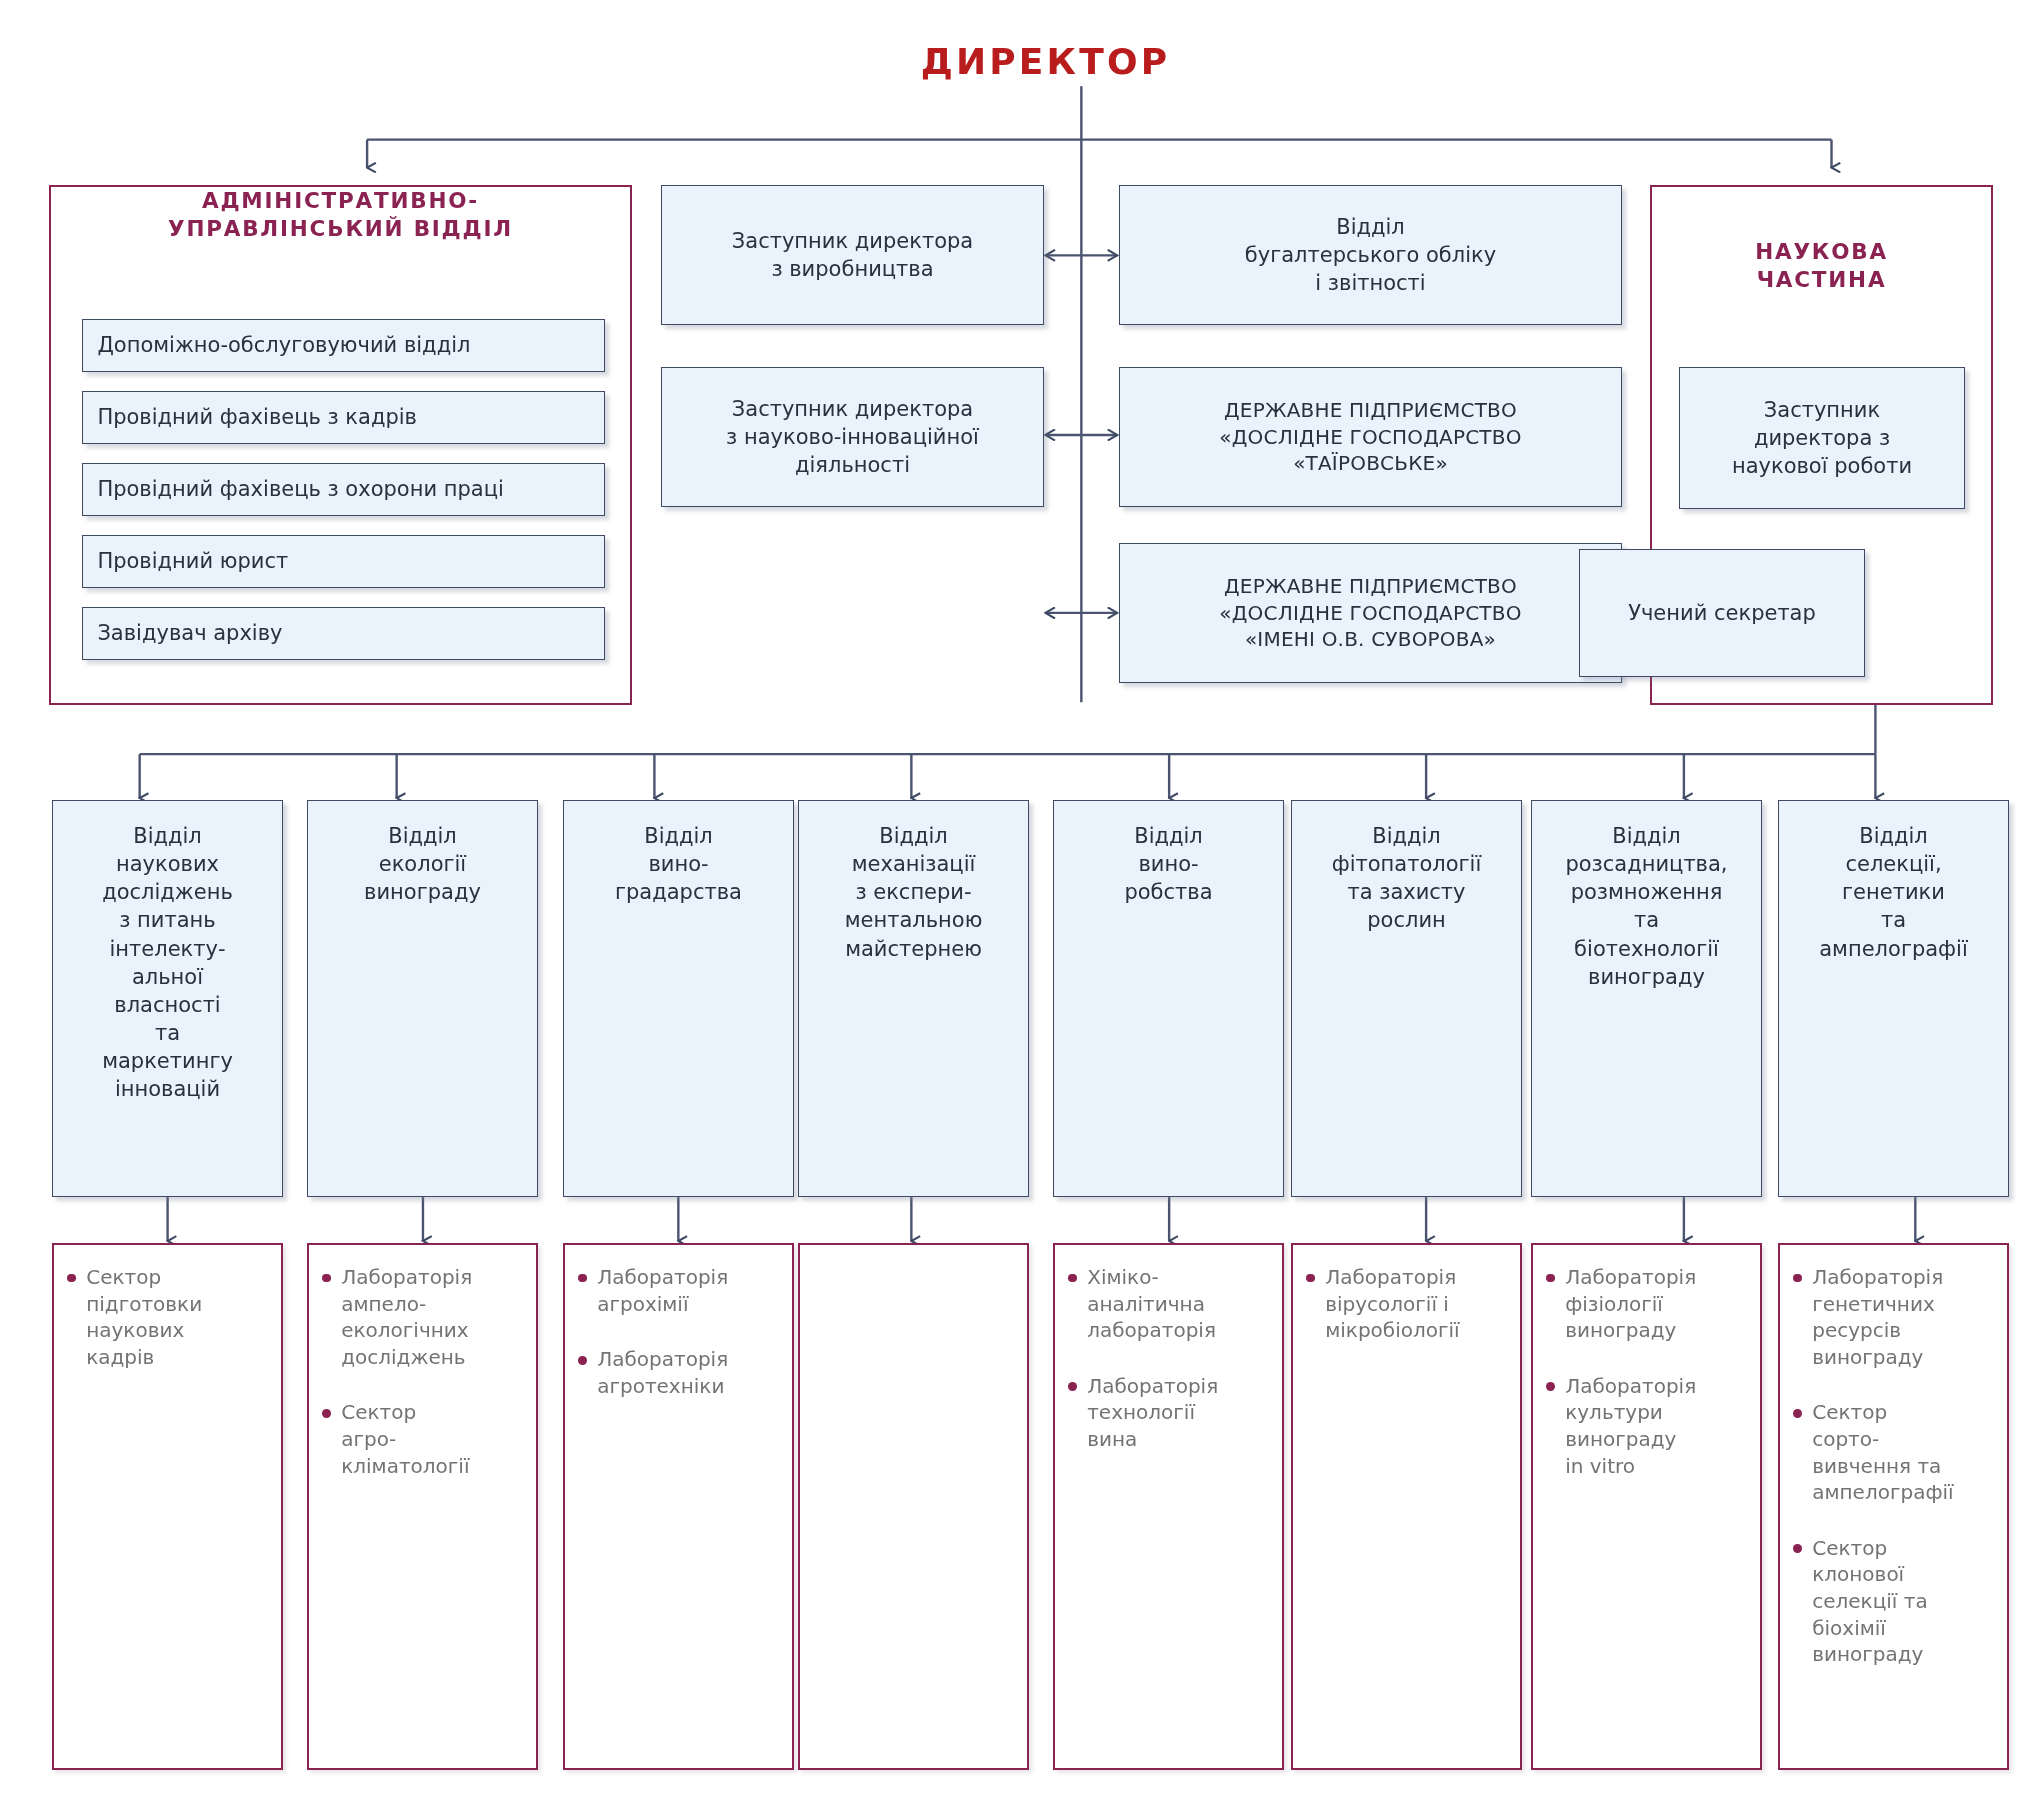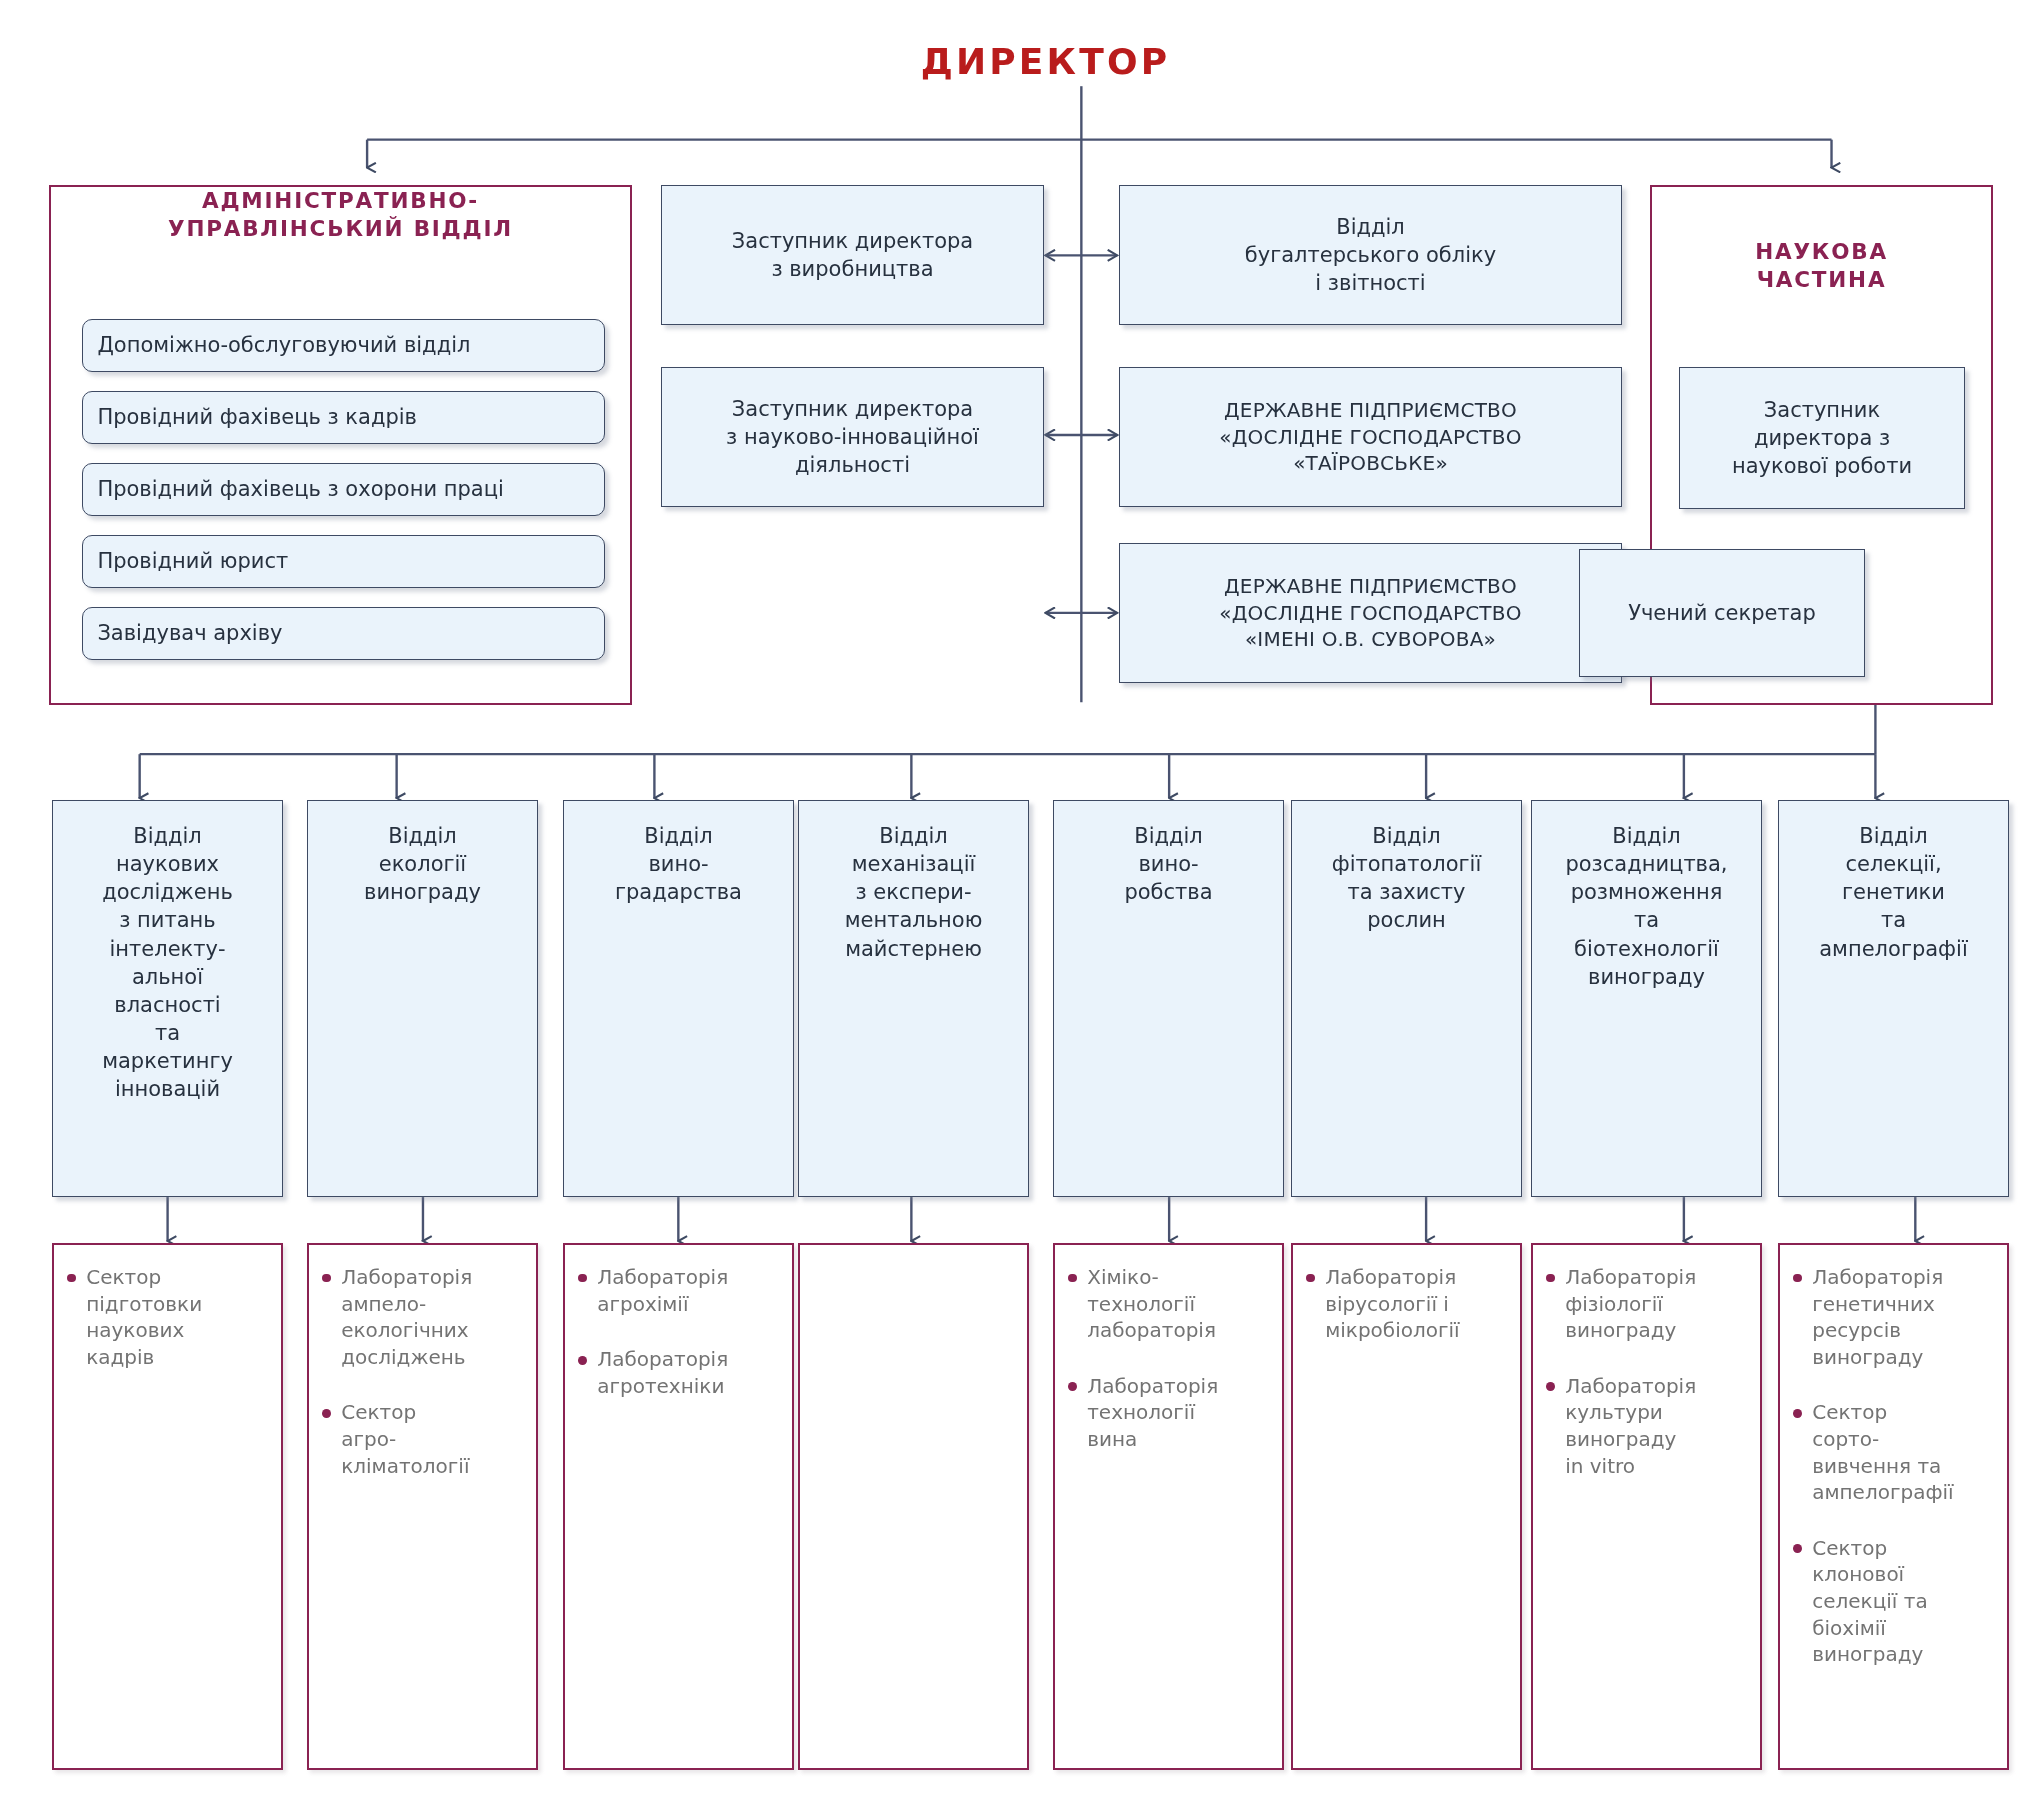--- a/index.html
+++ b/index.html
@@ -56,21 +56,20 @@
     text-align: center;
     color: #27313f;
     font-size: 21px;
     line-height: 1.34;
     padding: 4.8px 8px;
   }
   .bbox.left-align {
     justify-content: flex-start;
     text-align: left;
     padding-left: 14.4px;
-    border-radius: 10px;
   }
   .bbox.top-align { align-items: flex-start; padding-top: 21px; }
   .bbox.caps { font-size: 20px; letter-spacing: 0.2px; }
 
   
   .mbox {
     position: absolute;
     background: #ffffff;
     border: 2px solid #8a2252;
     box-shadow: 3.2px 3.2px 4px rgba(150,140,150,0.22);
@@ -301,21 +300,21 @@
       <li style="white-space:pre-line;">Лабораторія
 агротехніки</li>
     </ul>
   </div>
   <div class="mbox" style="left:798px; top:1243px; width:231px; height:527px;">
     <ul></ul>
   </div>
   <div class="mbox" style="left:1053px; top:1243px; width:231px; height:527px;">
     <ul>
       <li style="white-space:pre-line;">Хіміко-
-технології
+аналітична
 лабораторія</li>
       <li style="white-space:pre-line;">Лабораторія
 технології
 вина</li>
     </ul>
   </div>
   <div class="mbox" style="left:1291px; top:1243px; width:231px; height:527px;">
     <ul>
       <li style="white-space:pre-line;">Лабораторія
 вірусології і

